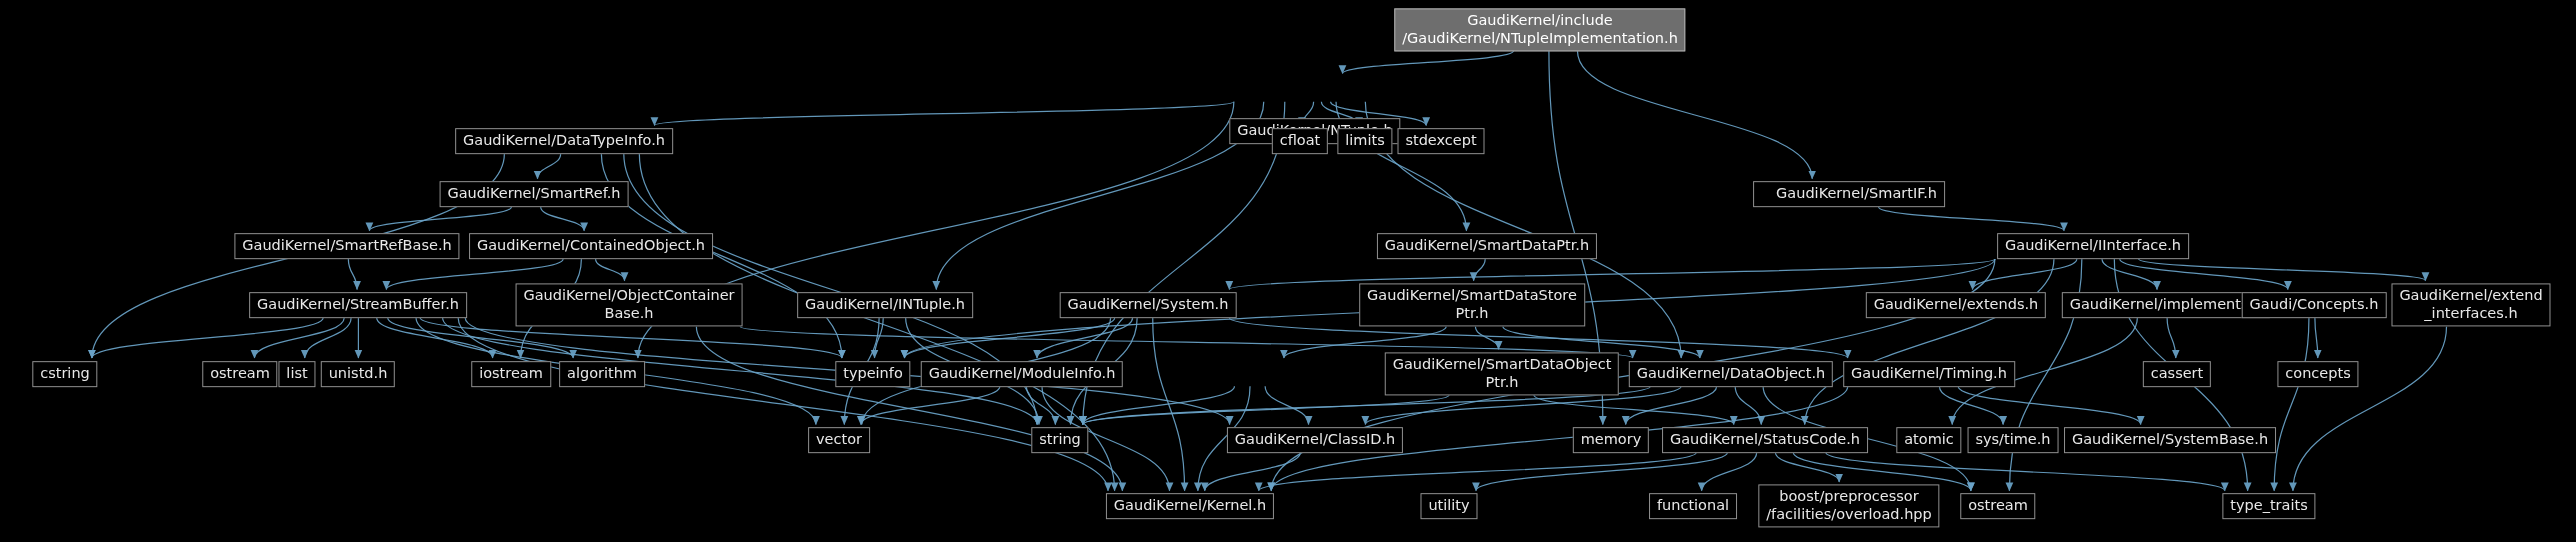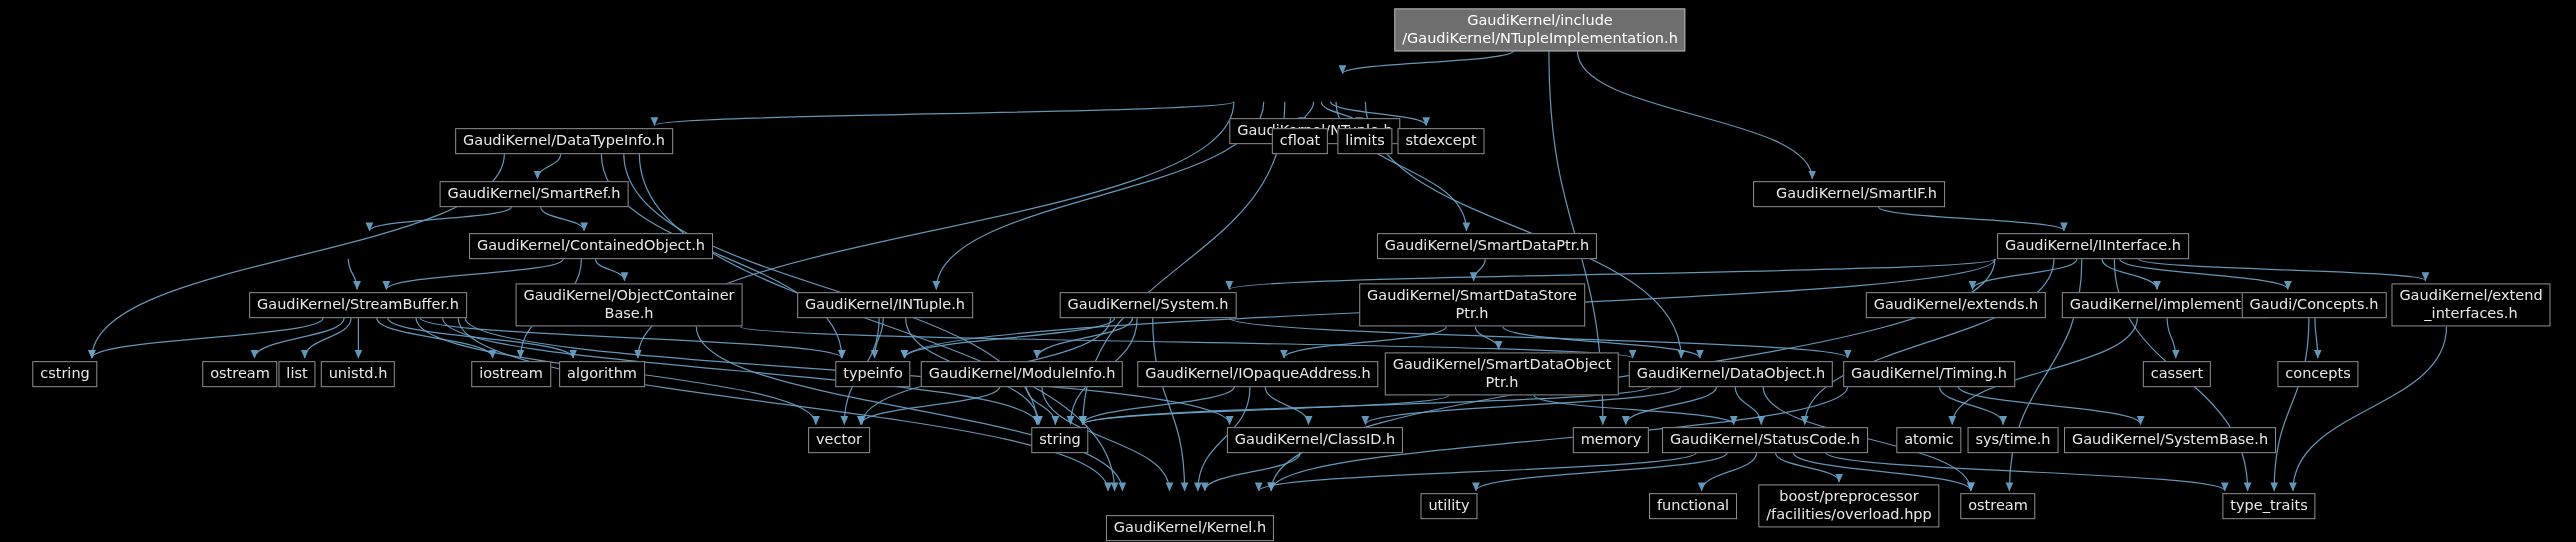--- a/index.html
+++ b/index.html
@@ -161,20 +161,23 @@
     </div>
     <div class="gnode" style="left: 1441px; top: 141px;">
       <div class="gline">stdexcept</div>
     </div>
     <div class="gnode" style="left: 534px; top: 194px;">
       <div class="gline">GaudiKernel/SmartRef.h</div>
     </div>
     <div class="gnode" style="left: 1849px; top: 194px; padding-left: 22px;">
       <div class="gline">GaudiKernel/SmartIF.h</div>
     </div>
+    <div class="gnode" style="left: 347px; top: 246px;">
+      <div class="gline">GaudiKernel/SmartRefBase.h</div>
+    </div>
     <div class="gnode" style="left: 591px; top: 246px;">
       <div class="gline">GaudiKernel/ContainedObject.h</div>
     </div>
     <div class="gnode" style="left: 1487px; top: 246px;">
       <div class="gline">GaudiKernel/SmartDataPtr.h</div>
     </div>
     <div class="gnode" style="left: 2093px; top: 246px;">
       <div class="gline">GaudiKernel/IInterface.h</div>
     </div>
     <div class="gnode" style="left: 358px; top: 305px;">
@@ -224,23 +227,20 @@
     </div>
     <div class="gnode" style="left: 602px; top: 374px;">
       <div class="gline">algorithm</div>
     </div>
     <div class="gnode" style="left: 873px; top: 374px;">
       <div class="gline">typeinfo</div>
     </div>
     <div class="gnode" style="left: 1022px; top: 374px;">
       <div class="gline">GaudiKernel/ModuleInfo.h</div>
     </div>
-    <div class="gnode" style="left: 1258px; top: 374px;">
-      <div class="gline">GaudiKernel/IOpaqueAddress.h</div>
-    </div>
     <div class="gnode" style="left: 1502px; top: 374px;">
       <div class="gline">GaudiKernel/SmartDataObject</div>
       <div class="gline">Ptr.h</div>
     </div>
     <div class="gnode" style="left: 1731px; top: 374px;">
       <div class="gline">GaudiKernel/DataObject.h</div>
     </div>
     <div class="gnode" style="left: 1929px; top: 374px;">
       <div class="gline">GaudiKernel/Timing.h</div>
     </div>
@@ -267,21 +267,21 @@
     </div>
     <div class="gnode" style="left: 1929px; top: 440px;">
       <div class="gline">atomic</div>
     </div>
     <div class="gnode" style="left: 2013px; top: 440px;">
       <div class="gline">sys/time.h</div>
     </div>
     <div class="gnode" style="left: 2170px; top: 440px;">
       <div class="gline">GaudiKernel/SystemBase.h</div>
     </div>
-    <div class="gnode" style="left: 1190px; top: 506px; margin-top: 22px;">
+    <div class="gnode" style="left: 1190px; top: 506px;">
       <div class="gline">GaudiKernel/Kernel.h</div>
     </div>
     <div class="gnode" style="left: 1449px; top: 506px;">
       <div class="gline">utility</div>
     </div>
     <div class="gnode" style="left: 1693px; top: 506px;">
       <div class="gline">functional</div>
     </div>
     <div class="gnode" style="left: 1849px; top: 506px;">
       <div class="gline">boost/preprocessor</div>

